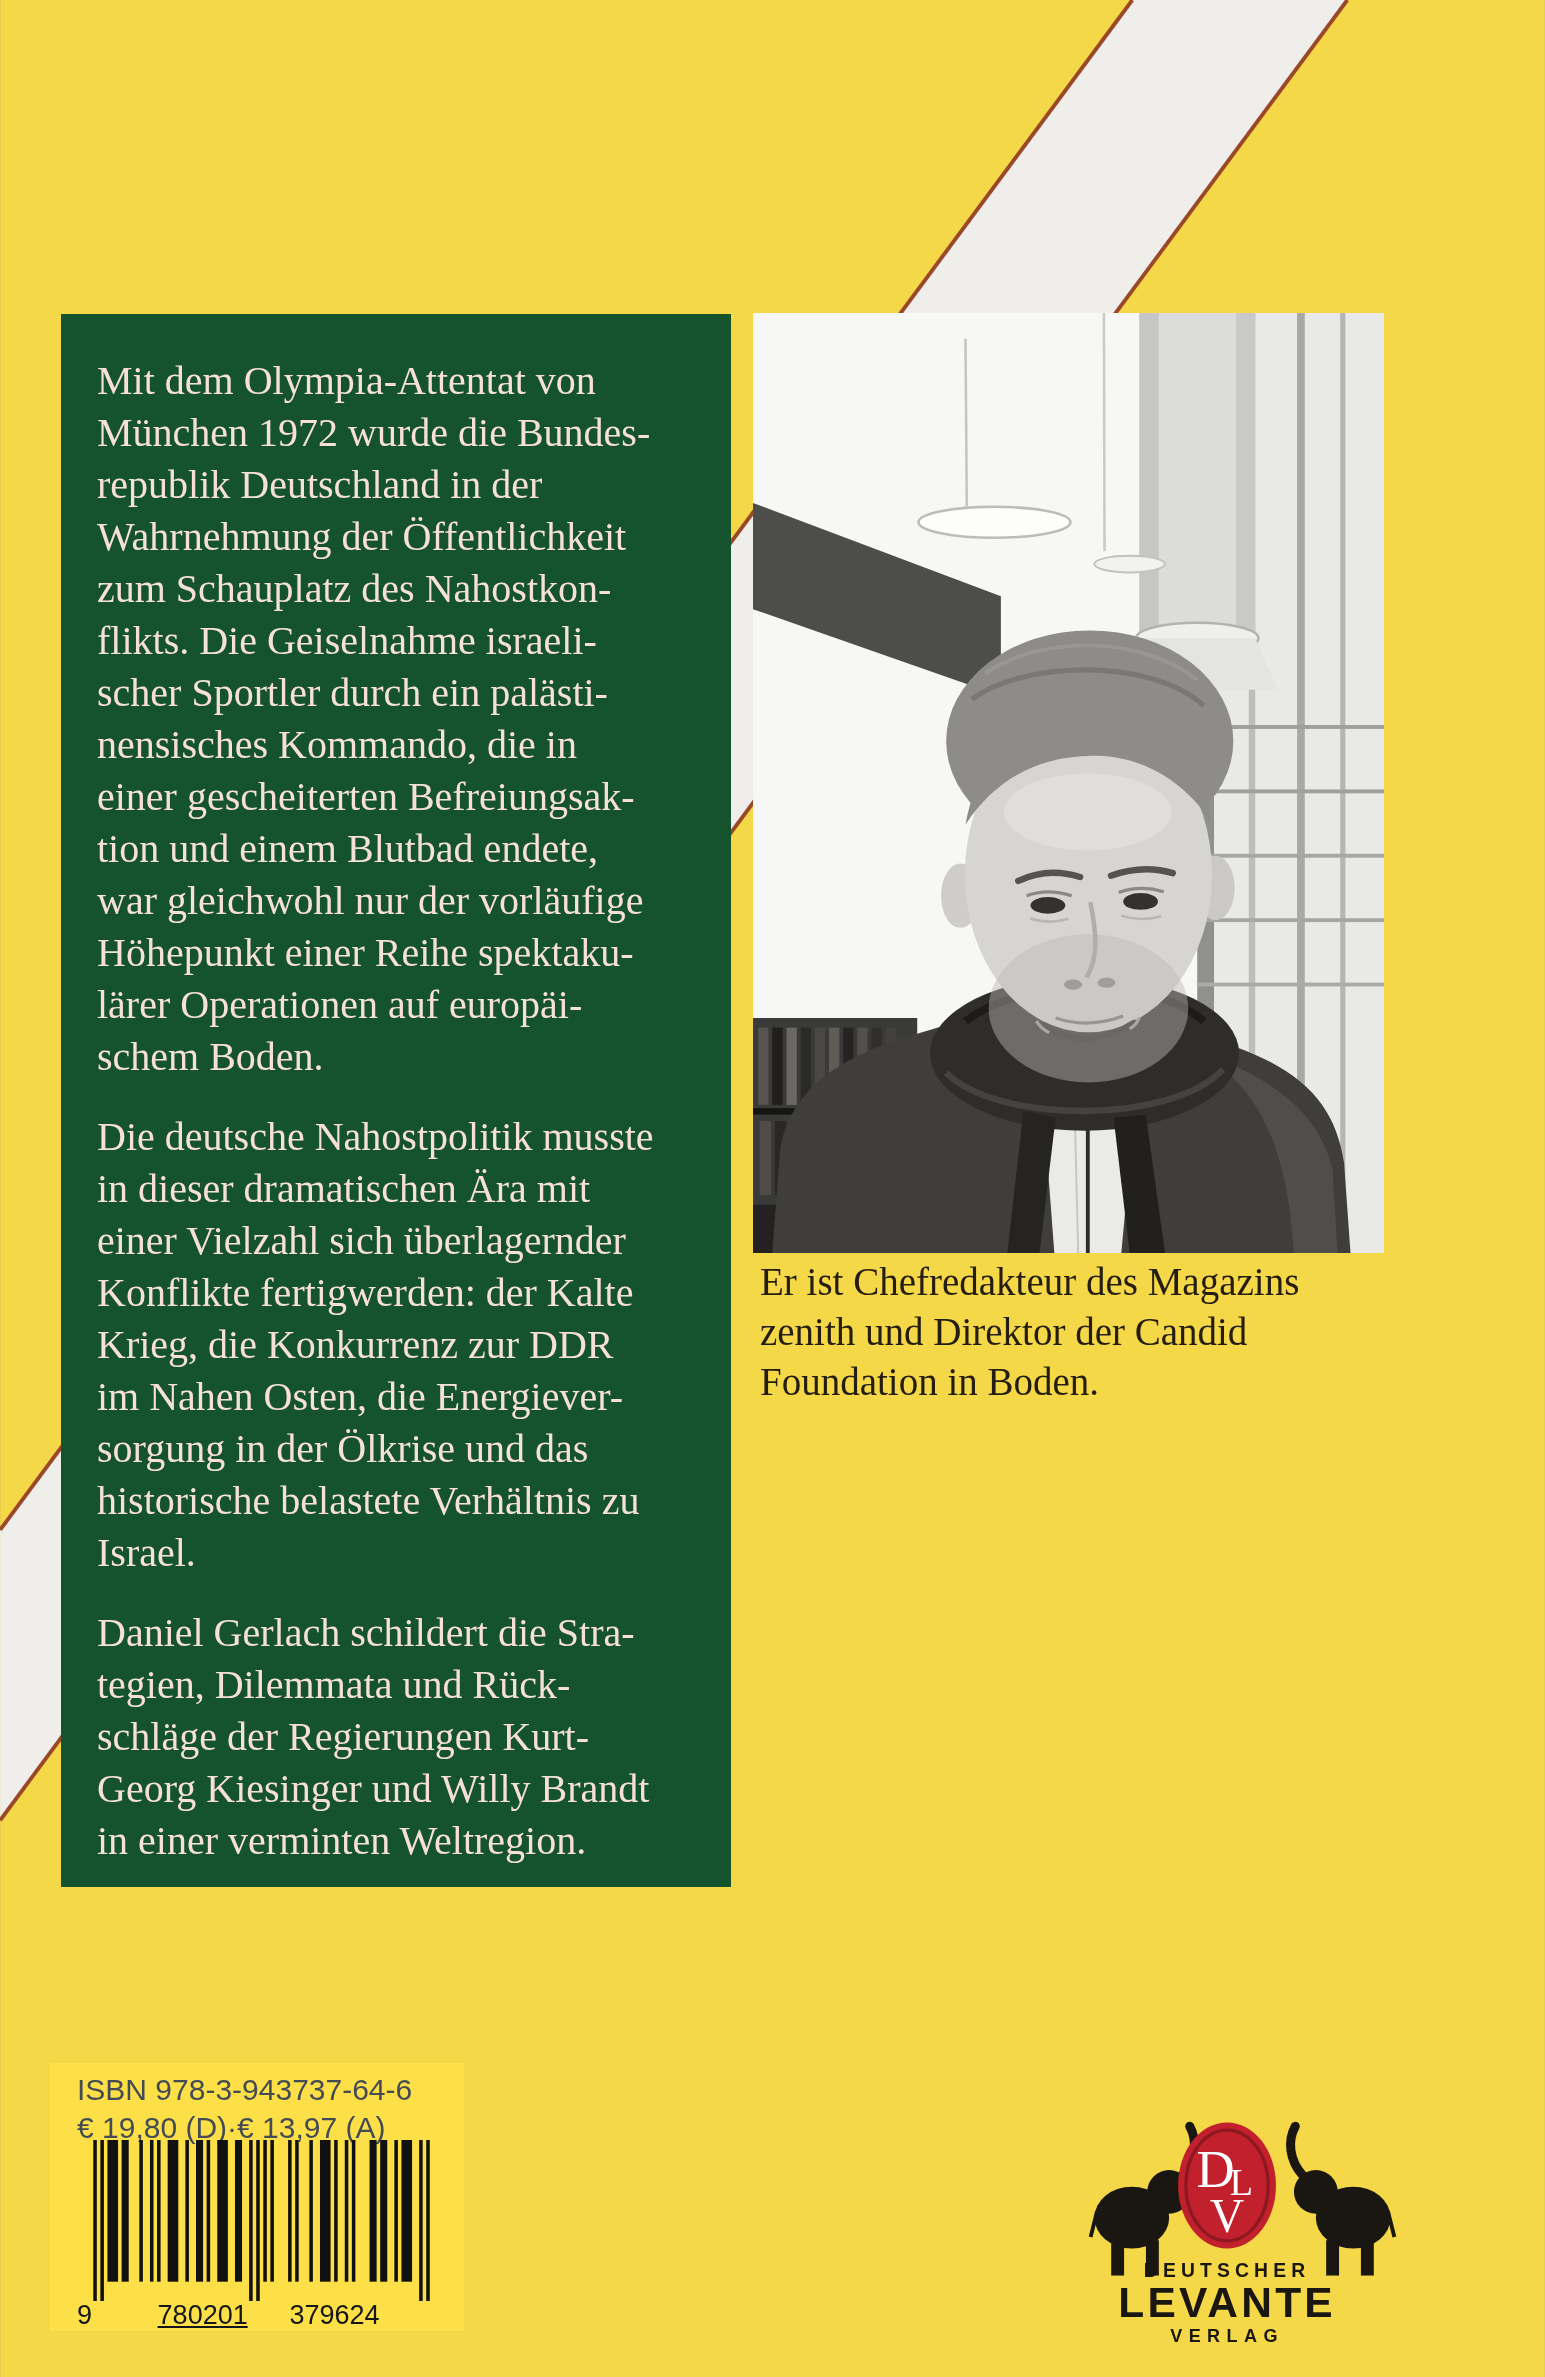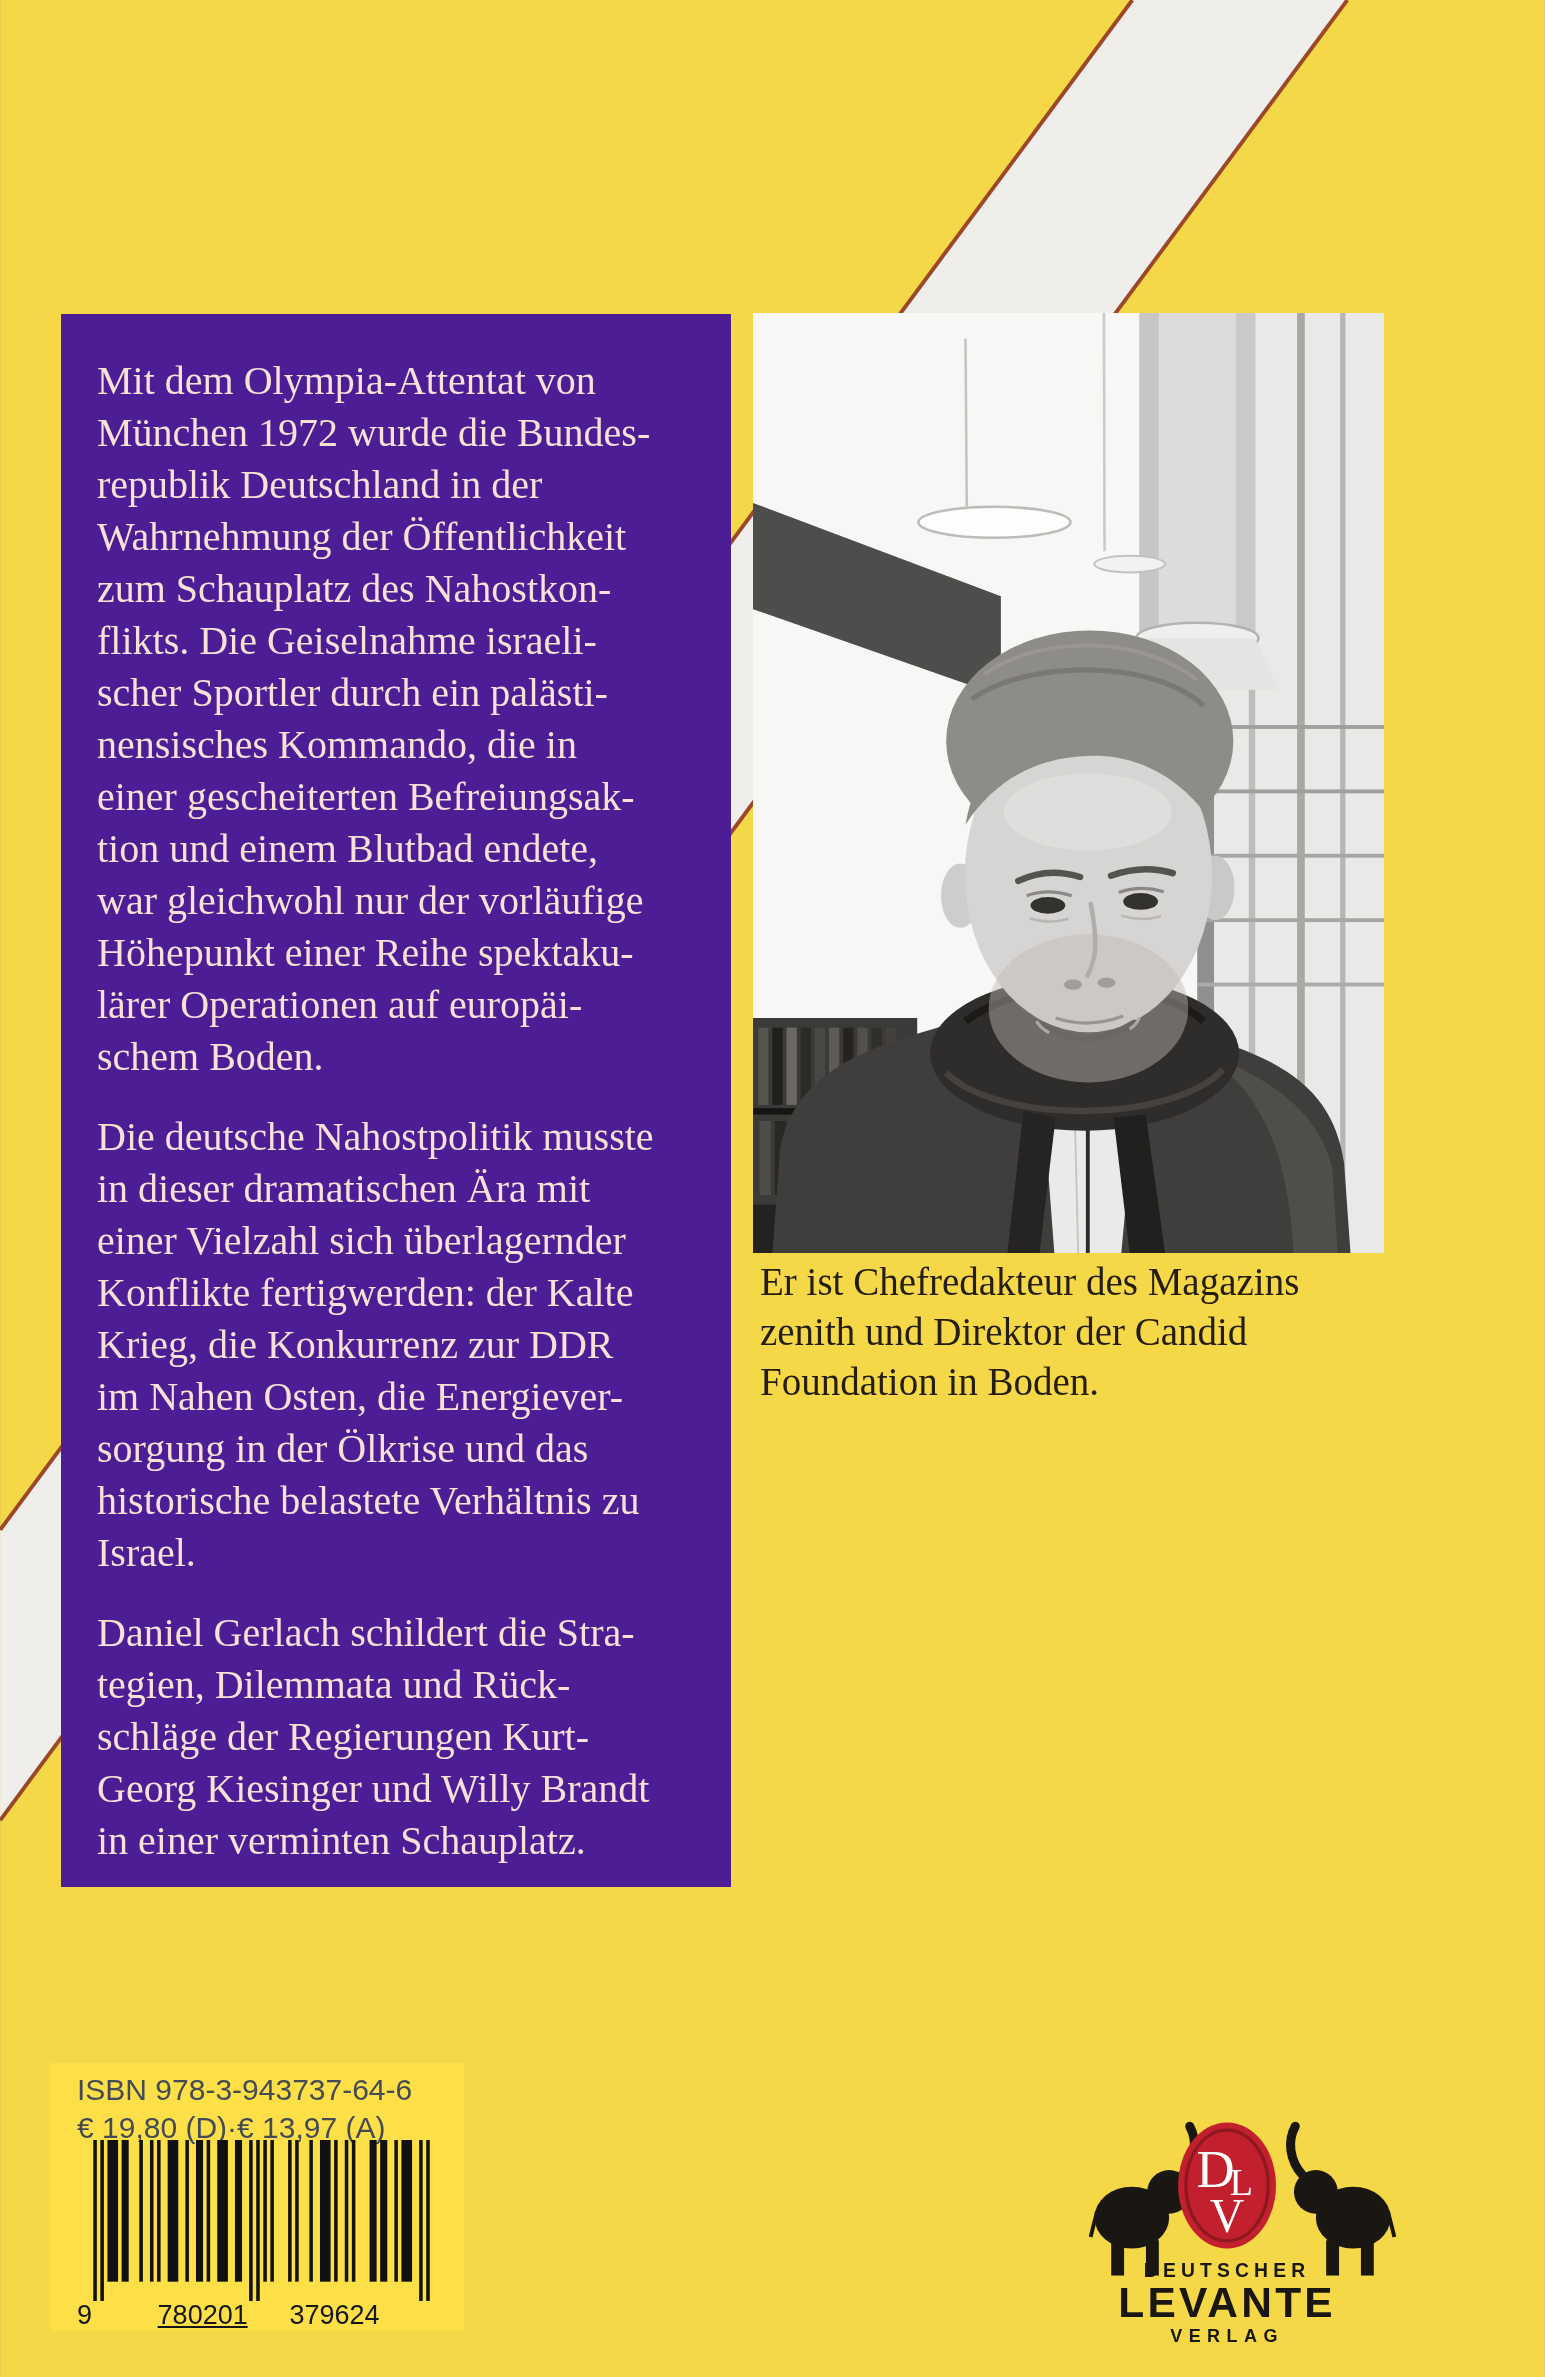--- a/index.html
+++ b/index.html
@@ -6,21 +6,21 @@
   .cover{
     position:relative;
     width:1545px;height:2377px;
     overflow:hidden;
     font-family:"Liberation Serif", serif;
   }
   .bg{position:absolute;left:0;top:0;width:1545px;height:2377px;}
   
   .panel{
     position:absolute;left:61px;top:314px;width:670px;height:1573px;
-    background:#4c1d95;
+    background:#14532d;
     box-sizing:border-box;
     padding:41px 26px 0 36px;
     color:#F7E1D7;
   }
   .panel p{margin:0 0 28px 0;font-size:40px;line-height:52px;}
   .lines{white-space:pre-line;}
   
   .photo{position:absolute;left:753px;top:313px;width:631px;height:940px;}
   .photo svg{display:block;width:100%;height:100%;}
   
@@ -88,21 +88,21 @@
 Konflikte fertigwerden: der Kalte
 Krieg, die Konkurrenz zur DDR
 im Nahen Osten, die Energiever-
 sorgung in der Ölkrise und das
 historische belastete Verhältnis zu
 Israel.</p>
     <p class="lines">Daniel Gerlach schildert die Stra-
 tegien, Dilemmata und Rück-
 schläge der Regierungen Kurt-
 Georg Kiesinger und Willy Brandt
-in einer verminten Schauplatz.</p>
+in einer verminten Weltregion.</p>
   </section>
 
   <div class="photo">
     <svg viewBox="0 0 980 1460" aria-hidden="true">
       <rect width="980" height="1460" fill="#F7F7F5"></rect>
 
       <g>
         <rect x="690" y="0" width="290" height="1460" fill="#E9E9E7"></rect>
         <rect x="690" y="0" width="26" height="1460" fill="#90908E"></rect>
         <rect x="770" y="0" width="10" height="1460" fill="#BDBDBB"></rect>

